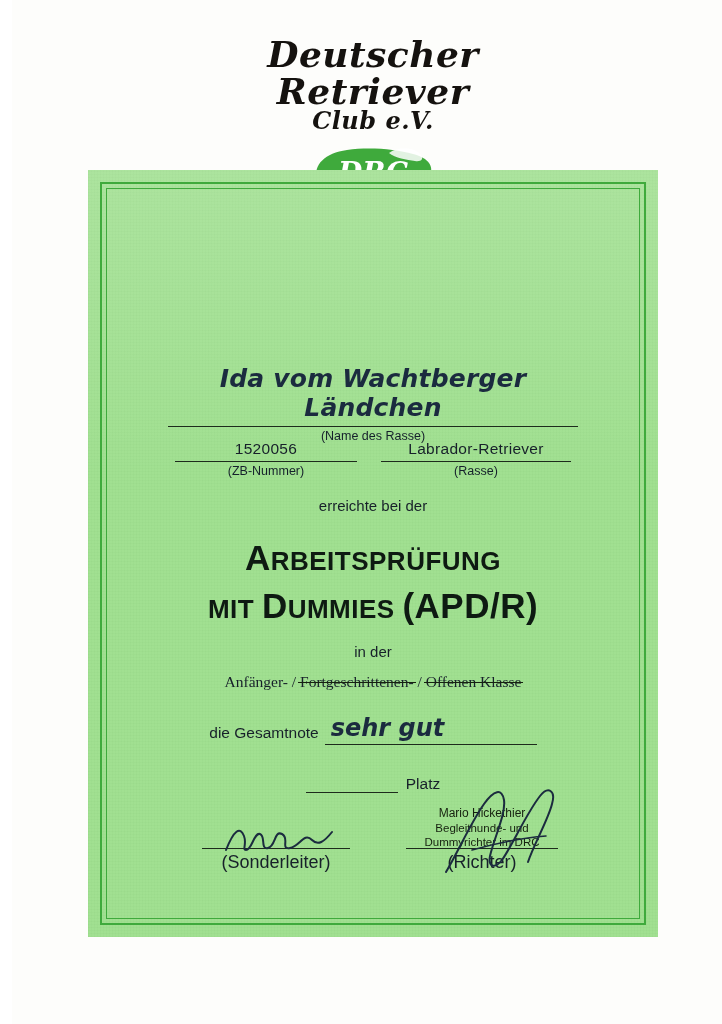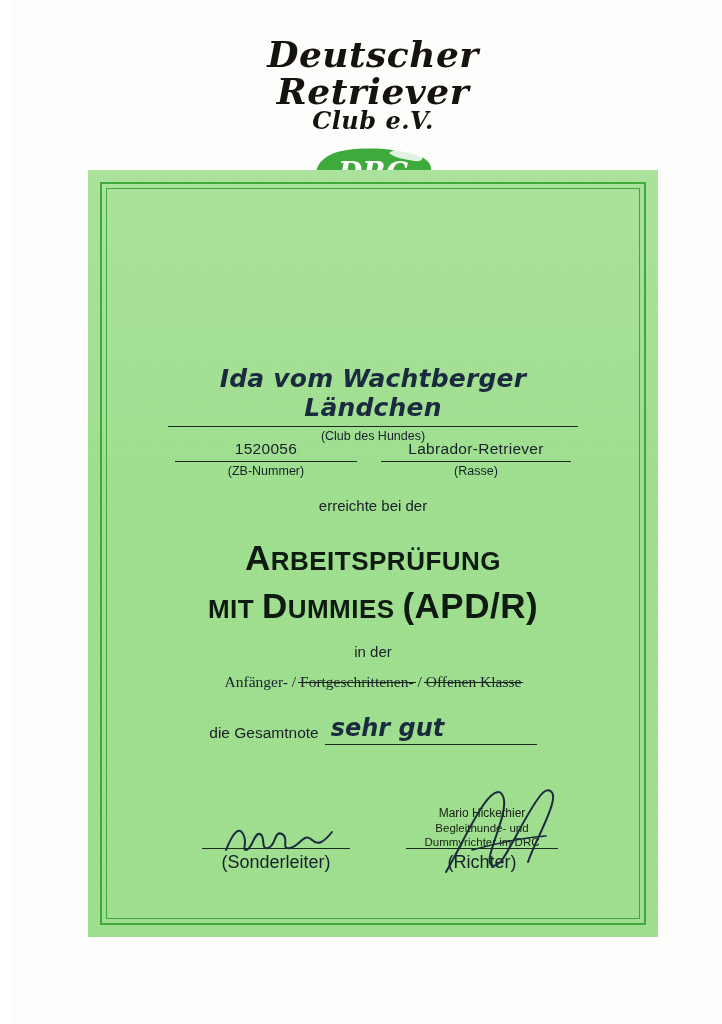--- a/index.html
+++ b/index.html
@@ -267,21 +267,21 @@
 
   <div class="cert">
     <div class="cert-border-outer"></div>
     <div class="cert-border-inner"></div>
 
     <div class="cert-body">
 
       <div class="row" style="top: 164px;">
         <div class="field name-field">
           <div class="handwriting name-value fieldline">Ida vom Wachtberger Ländchen</div>
-          <div class="caption">(Club des Hundes)</div>
+          <div class="caption">(Name des Rasse)</div>
         </div>
       </div>
 
       <div class="two-col" style="top: 240px;">
         <div class="field zb-field">
           <div class="small-value fieldline">1520056</div>
           <div class="caption">(ZB-Nummer)</div>
         </div>
         <div class="field rasse-field">
           <div class="small-value fieldline">Labrador-Retriever</div>
@@ -308,20 +308,24 @@
         <span class="struck">Offenen Klasse</span>
       </div>
 
       <div class="note-row" style="top: 518px;">
         <div class="note-label">die Gesamtnote</div>
         <div class="note-field fieldline">
           <div class="handwriting note-value">sehr gut</div>
         </div>
       </div>
 
+      <div class="platz-row" style="top: 575px;">
+        <div class="platz-blank"></div>
+        <div class="platz-label">Platz</div>
+      </div>
 
       <div class="sig-block" style="left: 84px; top: 648px; width: 148px;">
         <svg class="scribble" style="left: 18px; top: -26px;" width="118" height="34" viewBox="0 0 118 34">
           <path d="M6 28 C14 8, 20 4, 24 14 C27 22, 22 28, 26 28 C32 28, 34 10, 40 12 C46 14, 40 28, 48 26 C56 24, 54 8, 62 12 C70 16, 60 28, 70 26 C80 24, 84 10, 92 18 C98 24, 104 20, 112 10" fill="none" stroke="#1b2b3f" stroke-width="2" stroke-linecap="round"></path>
         </svg>
         <div class="sig-line"></div>
         <div class="sig-caption">(Sonderleiter)</div>
       </div>
 
       <div class="sig-block" style="left: 288px; top: 648px; width: 152px;">

